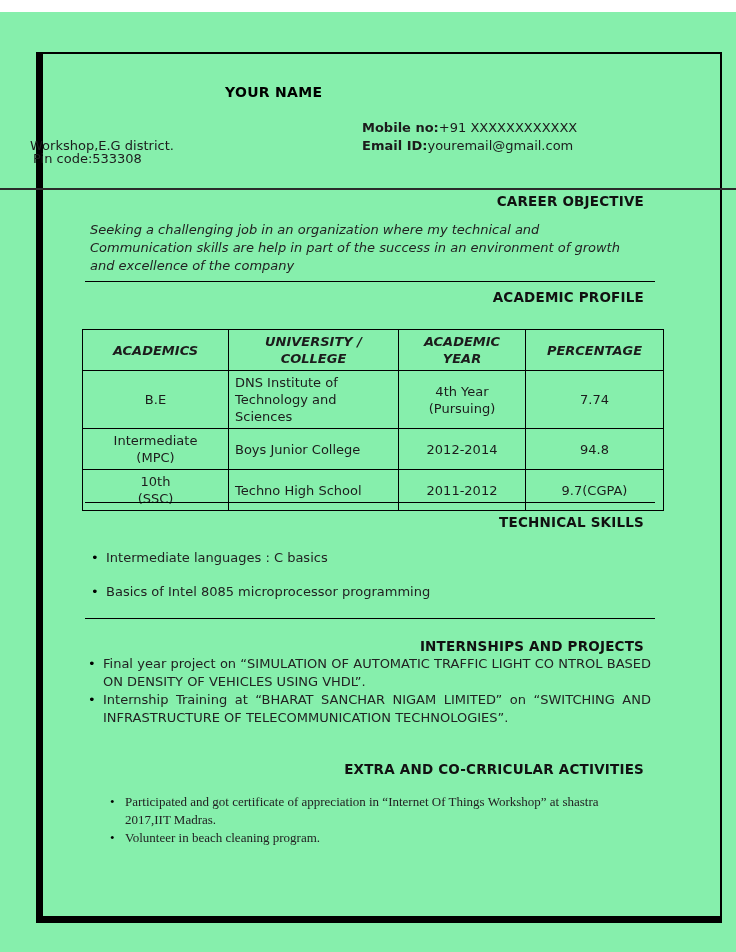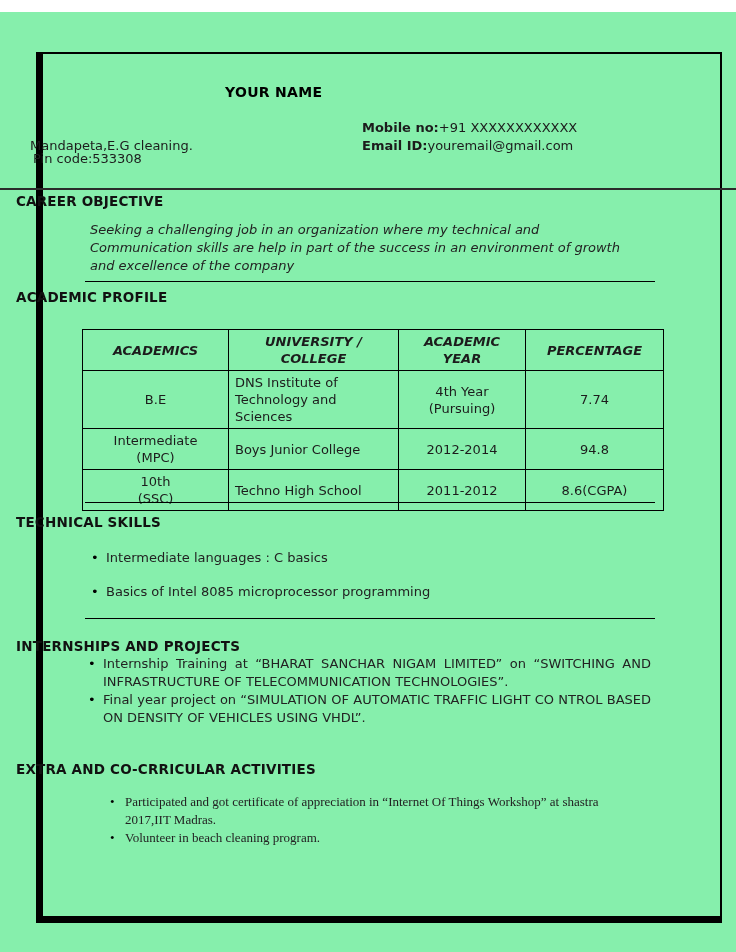--- a/index.html
+++ b/index.html
@@ -27,22 +27,22 @@
     position:absolute; left:0; top:176px; width:736px; height:0;
     border-top:2px solid #2b2b2b;
   }
   .rule {
     position:absolute; left:85px; width:570px; height:0;
     border-top:1px solid #000;
   }
   .abs { position:absolute; }
   .b { font-weight:bold; }
   .sec-title {
-    position:absolute; left:16px; width:636px;
-    text-align:left;
+    position:absolute; left:8px; width:636px;
+    text-align:right;
     font-weight:bold; font-size:13.5px; letter-spacing:.2px;
     color:#111;
   }
   .name {
     position:absolute; left:225px; top:72px;
     font-weight:bold; font-size:14px; letter-spacing:.3px; color:#000;
   }
   .contact { font-size:13px; color:#1c1c1c; }
   .objective-body {
     position:absolute; left:90px; top:209px; width:540px;
@@ -90,21 +90,21 @@
 
   <div class="frame"></div>
 
   <div class="fullrule"></div>
 
   <div class="name">YOUR NAME</div>
 
   <div class="abs contact" style="left:362px; top:108px;">
     <span class="b">Mobile no:</span><span>+91 XXXXXXXXXXXX</span>
   </div>
-  <div class="abs contact" style="left:30px; top:126px;">Mandapeta,E.G cleaning.</div>
+  <div class="abs contact" style="left:30px; top:126px;">Workshop,E.G district.</div>
   <div class="abs contact" style="left:362px; top:126px;">
     <span class="b">Email ID:</span><span>youremail@gmail.com</span>
   </div>
   <div class="abs contact" style="left:33px; top:139px;">Pin code:533308</div>
 
   <div class="sec-title" style="top:181px;">CAREER OBJECTIVE</div>
   <div class="objective-body">Seeking a challenging job in an organization where my technical and Communication skills are help in part of the success in an environment of growth and excellence of the company</div>
 
   <div class="rule" style="top:269px;"></div>
 
@@ -140,39 +140,39 @@
 (MPC)</td>
         <td class="l">Boys Junior College</td>
         <td class="c">2012-2014</td>
         <td class="c">94.8</td>
       </tr>
       <tr class="r3">
         <td class="c">10th
 (SSC)</td>
         <td class="l">Techno High School</td>
         <td class="c">2011-2012</td>
-        <td class="c">8.6(CGPA)</td>
+        <td class="c">9.7(CGPA)</td>
       </tr>
     </tbody>
   </table>
 
   <div class="rule" style="top:490px;"></div>
 
   <div class="sec-title" style="top:502px;">TECHNICAL SKILLS</div>
   <ul class="blist skills-list">
     <li>Intermediate languages : C basics</li>
     <li>Basics of Intel 8085 microprocessor programming</li>
   </ul>
 
   <div class="rule" style="top:606px;"></div>
 
   <div class="sec-title" style="top:626px;">INTERNSHIPS AND PROJECTS</div>
   <ul class="blist intern-list">
+    <li>Final year project on “SIMULATION OF AUTOMATIC TRAFFIC LIGHT CO NTROL BASED ON DENSITY OF VEHICLES USING VHDL”.</li>
     <li>Internship Training at “BHARAT SANCHAR NIGAM LIMITED” on “SWITCHING AND INFRASTRUCTURE OF TELECOMMUNICATION TECHNOLOGIES”.</li>
-    <li>Final year project on “SIMULATION OF AUTOMATIC TRAFFIC LIGHT CO NTROL BASED ON DENSITY OF VEHICLES USING VHDL”.</li>
   </ul>
 
   <div class="sec-title" style="top:749px;">EXTRA AND CO-CRRICULAR ACTIVITIES</div>
   <ul class="blist extra-list">
     <li>Participated and got certificate of appreciation in “Internet Of Things Workshop” at shastra 2017,IIT Madras.</li>
     <li>Volunteer in beach cleaning program.</li>
   </ul>
 
 </div>
 

